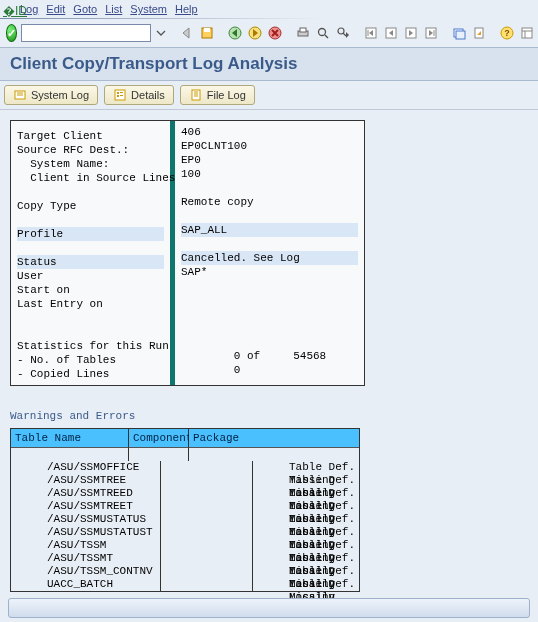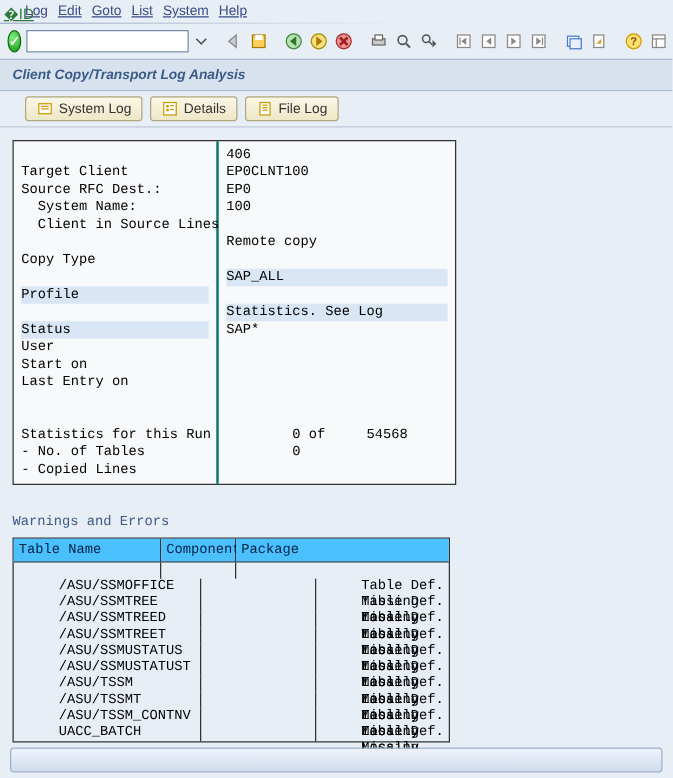--- a/index.html
+++ b/index.html
@@ -64,26 +64,26 @@
     width:130px; height:18px; border:1px solid #7a8aaa;
     background:#fff; padding:0 3px;
   }
   .titlebar {
     background:#d8e2ee;
     border-top:1px solid #aabbd0;
     border-bottom:1px solid #aabbd0;
     padding:6px 10px;
   }
   .titlebar h1 {
-    margin:0; font-size:11px; font-weight:bold;
-    color:#3a5a8a; font-style:italic;
+    margin:0; font-size:17px; font-weight:bold;
+    color:#3a5a8a; 
   }
   .appbar {
     display:flex; gap:6px;
-    padding:4px 20px;
+    padding:4px 4px;
     background:#e8eef5;
     border-bottom:1px solid #c0c8d8;
     text-align:center;
   }
   .app-btn {
     display:flex; align-items:center; gap:4px;
     background:linear-gradient(#faf7e6,#eee8c8);
     border:1px solid #b0a87a;
     border-radius:3px;
     padding:2px 8px; height:20px;
@@ -95,22 +95,22 @@
     padding:10px 10px 0 10px;
   }
   .info-box {
     border:1px solid #333;
     background:#f7f9fb;
     font-family: "Courier New", monospace;
     font-size:11px;
     display:flex;
   }
   .info-col-l {
-    border-right:2px solid #0f766e;
-    padding:18px 6px 4px 6px;
+    border-right:5px solid #0f766e;
+    padding:8px 6px 4px 6px;
     width:164px;
   }
   .info-col-r {
     padding:4px 6px;
     flex:1;
   }
   .info-row { height:14px; line-height:14px; white-space:pre; }
   .info-gap { height:14px; }
   .hl-row { background:#d8e6f5; }
   .sec-title {
@@ -348,21 +348,21 @@
     <div class="info-col-r">
       <div class="info-row">406</div>
       <div class="info-row">EP0CLNT100</div>
       <div class="info-row">EP0</div>
       <div class="info-row">100</div>
       <div class="info-gap"></div>
       <div class="info-row">Remote copy</div>
       <div class="info-gap"></div>
       <div class="info-row hl-row">SAP_ALL</div>
       <div class="info-gap"></div>
-      <div class="info-row hl-row">Statistics. See Log</div>
+      <div class="info-row hl-row">Cancelled. See Log</div>
       <div class="info-row">SAP*</div>
       <div class="info-row"></div>
       <div class="info-row"></div>
       <div class="info-gap"></div>
       <div class="info-gap"></div>
       <div class="info-row"></div>
       <div class="info-row">        0 of     54568</div>
       <div class="info-row">        0</div>
     </div>
   </div>

